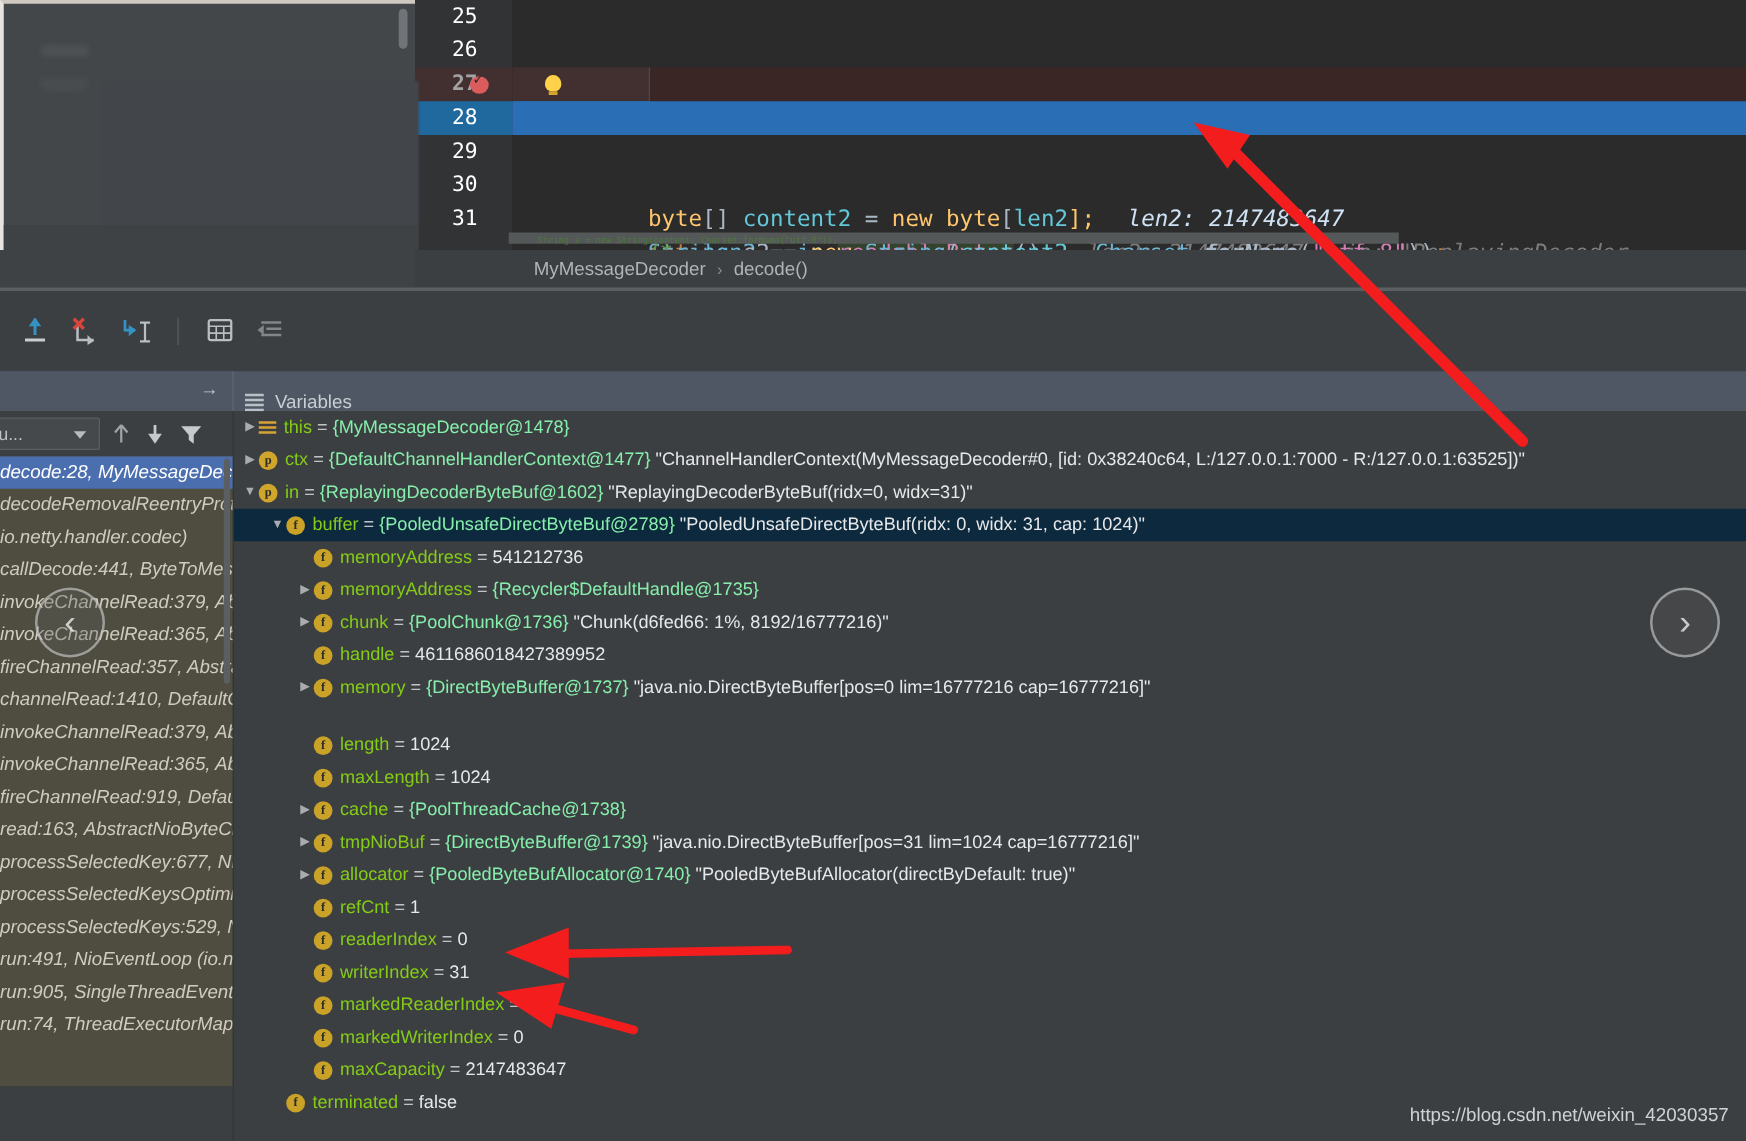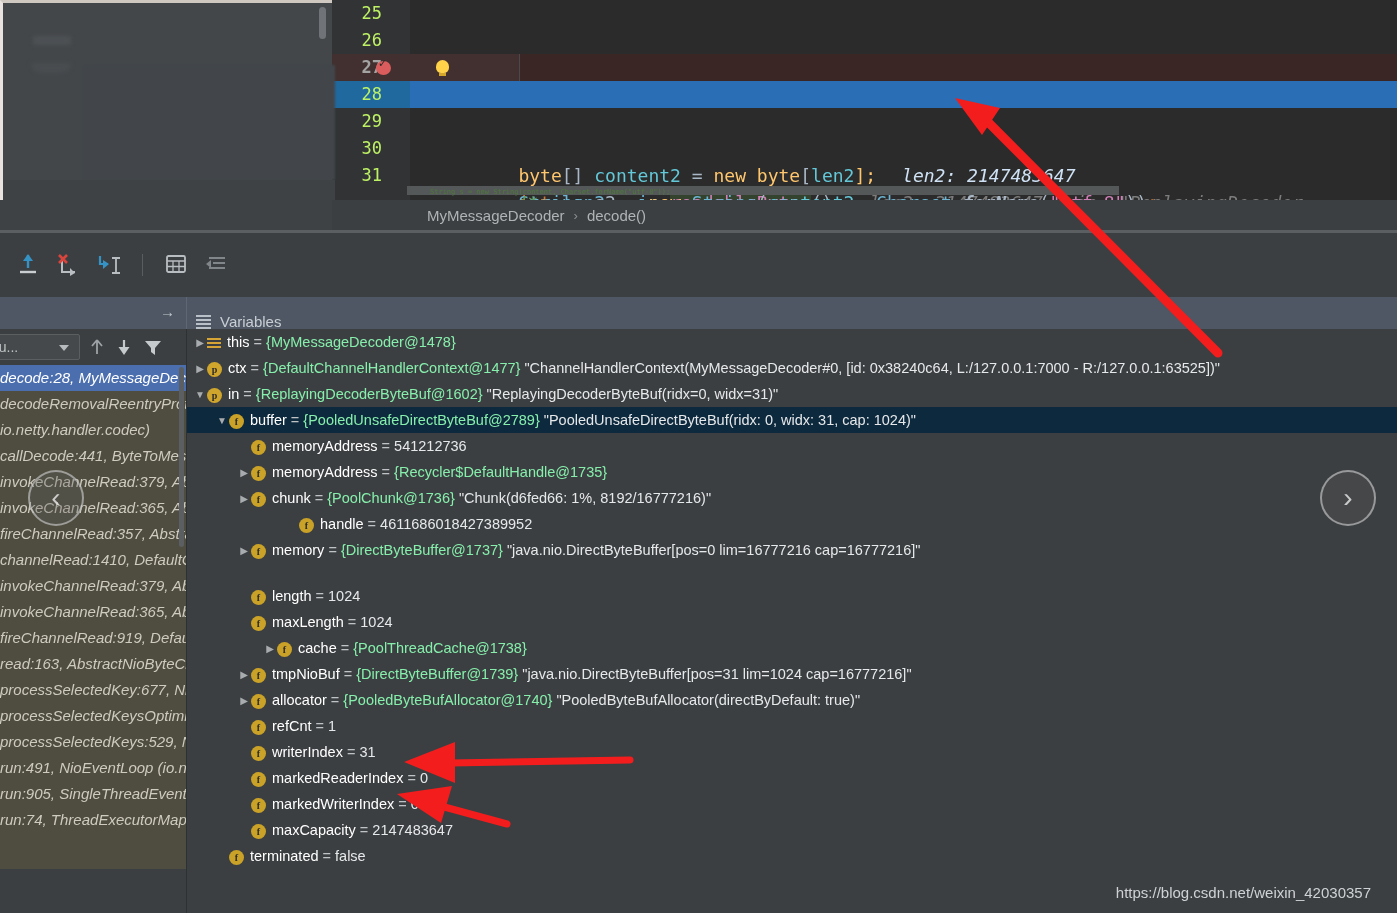--- a/index.html
+++ b/index.html
@@ -55,21 +55,21 @@
   .code-line {
     position: absolute; left: 0; right: 0; height: 27px;
     white-space: pre;
     font-family: "DejaVu Sans Mono", monospace;
     font-size: 18px; line-height: 27px;
   }
   .ln {
     position: absolute; right: 0; width: 78px; height: 27px;
     text-align: right; padding-right: 28px;
     font-family: "DejaVu Sans Mono", monospace;
-    font-size: 17px; line-height: 27px; color: #bef264;
+    font-size: 17px; line-height: 27px; color: #ffffff;
   }
   .ln.cur { color: #a4a3a3; font-weight: bold; }
   .gut-row { position: absolute; left: 0; right: 0; height: 27px; }
   .gut-row.exec { background: #41302f; }
   .gut-row.sel  { background: #1f699f; }
   .code-line.exec { background: #3a2725; }
   .code-line.sel  { background: #2a6eb5; }
   .code-ind { padding-left: 110px; }
 
   .bp {
@@ -233,41 +233,41 @@
   .vicon.f { background: #c9a227; }
   .vicon.p { background: #d0a52c; }
   .vicon.obj {
     background: transparent; border-radius: 0; width: 14px; height: 13px;
   }
   .vicon.obj i {
     position: absolute; left: 0; width: 14px; height: 2px; background: #d6a435;
   }
   .vicon.obj i:nth-child(1){top:1px;} .vicon.obj i:nth-child(2){top:5px;}
   .vicon.obj i:nth-child(3){top:9px;}
-  .vname { color: #ffffff; }
+  .vname { color: #84cc16; }
   .veq   { color: #bfc3c6; }
   .vtype { color: #86efac; }
   .vval  { color: #e6e8ea; }
 
   
   .arrow-svg { position: absolute; left: 0; top: 0; pointer-events: none; }
 
   
   .nav-circle {
     position: absolute; width: 56px; height: 56px; border-radius: 50%;
     border: 2px solid rgba(220,220,220,0.55);
     background: rgba(90,90,90,0.32);
     display: flex; align-items: center; justify-content: center;
     color: rgba(235,235,235,0.8); font-size: 28px; cursor: pointer;
   }
   .nav-left  { left: 28px;  top: 470px; }
   .nav-right { left: 1320px; top: 470px; }
 
   .watermark {
-    position: absolute; right: 26px; bottom: 12px;
+    position: absolute; right: 14px; bottom: 12px;
     font-size: 15px; color: #cfd2d5;
   }
 </style>
 </head>
 <body>
 
 <div id="root">
 
   <div class="editor-region">
 
@@ -461,28 +461,29 @@
   </div>
 
   <div class="vars-panel">
       <div class="var-row" style="padding-left: 6px;"><span class="twisty">▶</span><span class="vicon obj"><i></i><i></i><i></i></span><span class="vname">this</span><span class="veq"> = </span><span class="vtype">{MyMessageDecoder@1478} </span></div>
       <div class="var-row" style="padding-left: 6px;"><span class="twisty">▶</span><span class="vicon p">p</span><span class="vname">ctx</span><span class="veq"> = </span><span class="vtype">{DefaultChannelHandlerContext@1477} </span><span class="vval">"ChannelHandlerContext(MyMessageDecoder#0, [id: 0x38240c64, L:/127.0.0.1:7000 - R:/127.0.0.1:63525])"</span></div>
       <div class="var-row" style="padding-left: 6px;"><span class="twisty">▼</span><span class="vicon p">p</span><span class="vname">in</span><span class="veq"> = </span><span class="vtype">{ReplayingDecoderByteBuf@1602} </span><span class="vval">"ReplayingDecoderByteBuf(ridx=0, widx=31)"</span></div>
       <div class="var-row selected" style="padding-left: 28px;"><span class="twisty">▼</span><span class="vicon f">f</span><span class="vname">buffer</span><span class="veq"> = </span><span class="vtype">{PooledUnsafeDirectByteBuf@2789} </span><span class="vval">"PooledUnsafeDirectByteBuf(ridx: 0, widx: 31, cap: 1024)"</span></div>
       <div class="var-row" style="padding-left: 50px;"><span class="twisty"></span><span class="vicon f">f</span><span class="vname">memoryAddress</span><span class="veq"> = </span><span class="vval">541212736</span></div>
       <div class="var-row" style="padding-left: 50px;"><span class="twisty">▶</span><span class="vicon f">f</span><span class="vname">memoryAddress</span><span class="veq"> = </span><span class="vtype">{Recycler$DefaultHandle@1735} </span></div>
       <div class="var-row" style="padding-left: 50px;"><span class="twisty">▶</span><span class="vicon f">f</span><span class="vname">chunk</span><span class="veq"> = </span><span class="vtype">{PoolChunk@1736} </span><span class="vval">"Chunk(d6fed66: 1%, 8192/16777216)"</span></div>
-      <div class="var-row" style="padding-left: 50px; margin-left: 48px;"><span class="twisty"></span><span class="vicon f">f</span><span class="vname">handle</span><span class="veq"> = </span><span class="vval">4611686018427389952</span></div>
+      <div class="var-row" style="padding-left: 50px;"><span class="twisty"></span><span class="vicon f">f</span><span class="vname">handle</span><span class="veq"> = </span><span class="vval">4611686018427389952</span></div>
       <div class="var-row" style="padding-left: 50px;"><span class="twisty">▶</span><span class="vicon f">f</span><span class="vname">memory</span><span class="veq"> = </span><span class="vtype">{DirectByteBuffer@1737} </span><span class="vval">"java.nio.DirectByteBuffer[pos=0 lim=16777216 cap=16777216]"</span></div>
       <div class="var-row" style="padding-left: 50px; margin-top: 20px;"><span class="twisty"></span><span class="vicon f">f</span><span class="vname">length</span><span class="veq"> = </span><span class="vval">1024</span></div>
       <div class="var-row" style="padding-left: 50px;"><span class="twisty"></span><span class="vicon f">f</span><span class="vname">maxLength</span><span class="veq"> = </span><span class="vval">1024</span></div>
-      <div class="var-row" style="padding-left: 76px;"><span class="twisty">▶</span><span class="vicon f">f</span><span class="vname">cache</span><span class="veq"> = </span><span class="vtype">{PoolThreadCache@1738} </span></div>
+      <div class="var-row" style="padding-left: 50px;"><span class="twisty">▶</span><span class="vicon f">f</span><span class="vname">cache</span><span class="veq"> = </span><span class="vtype">{PoolThreadCache@1738} </span></div>
       <div class="var-row" style="padding-left: 50px;"><span class="twisty">▶</span><span class="vicon f">f</span><span class="vname">tmpNioBuf</span><span class="veq"> = </span><span class="vtype">{DirectByteBuffer@1739} </span><span class="vval">"java.nio.DirectByteBuffer[pos=31 lim=1024 cap=16777216]"</span></div>
       <div class="var-row" style="padding-left: 50px;"><span class="twisty">▶</span><span class="vicon f">f</span><span class="vname">allocator</span><span class="veq"> = </span><span class="vtype">{PooledByteBufAllocator@1740} </span><span class="vval">"PooledByteBufAllocator(directByDefault: true)"</span></div>
       <div class="var-row" style="padding-left: 50px;"><span class="twisty"></span><span class="vicon f">f</span><span class="vname">refCnt</span><span class="veq"> = </span><span class="vval">1</span></div>
+      <div class="var-row" style="padding-left: 50px;"><span class="twisty"></span><span class="vicon f">f</span><span class="vname">readerIndex</span><span class="veq"> = </span><span class="vval">0</span></div>
       <div class="var-row" style="padding-left: 50px;"><span class="twisty"></span><span class="vicon f">f</span><span class="vname">writerIndex</span><span class="veq"> = </span><span class="vval">31</span></div>
       <div class="var-row" style="padding-left: 50px;"><span class="twisty"></span><span class="vicon f">f</span><span class="vname">markedReaderIndex</span><span class="veq"> = </span><span class="vval">0</span></div>
       <div class="var-row" style="padding-left: 50px;"><span class="twisty"></span><span class="vicon f">f</span><span class="vname">markedWriterIndex</span><span class="veq"> = </span><span class="vval">0</span></div>
       <div class="var-row" style="padding-left: 50px;"><span class="twisty"></span><span class="vicon f">f</span><span class="vname">maxCapacity</span><span class="veq"> = </span><span class="vval">2147483647</span></div>
       <div class="var-row" style="padding-left: 28px;"><span class="twisty"></span><span class="vicon f">f</span><span class="vname">terminated</span><span class="veq"> = </span><span class="vval">false</span></div>
     </div>
 
   <svg class="arrow-svg" width="1397" height="913">
 
     <g>

